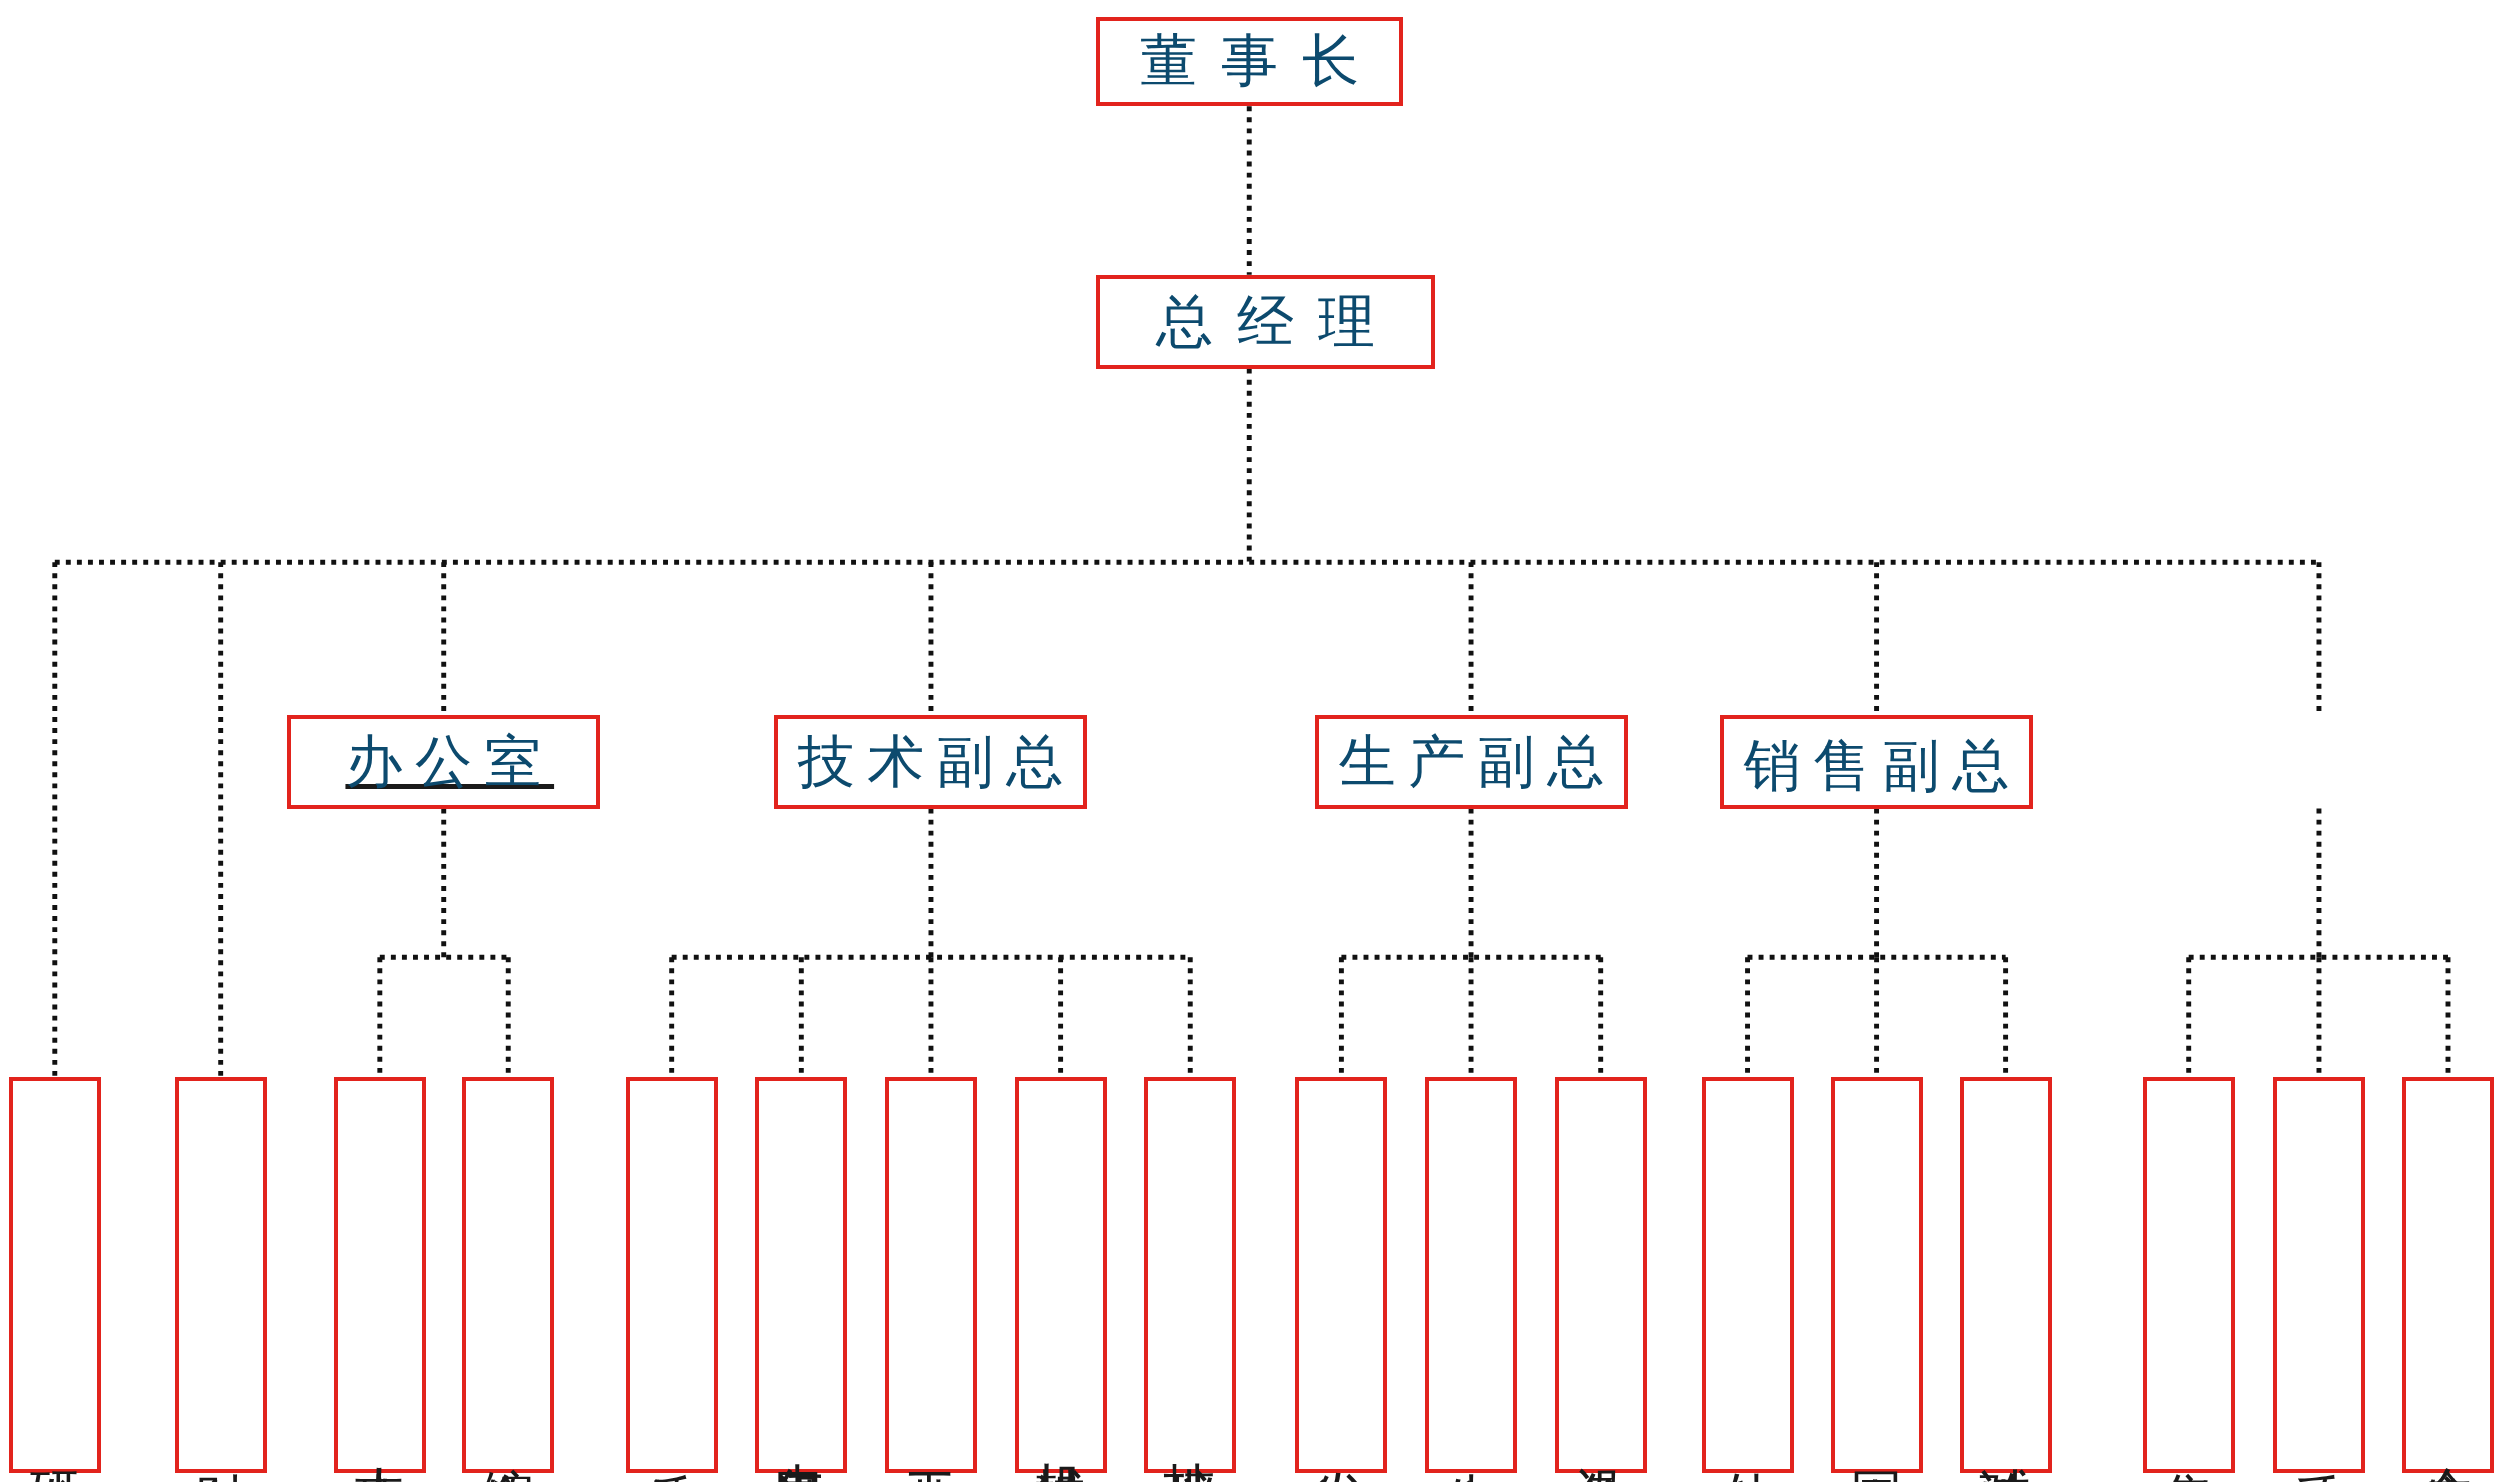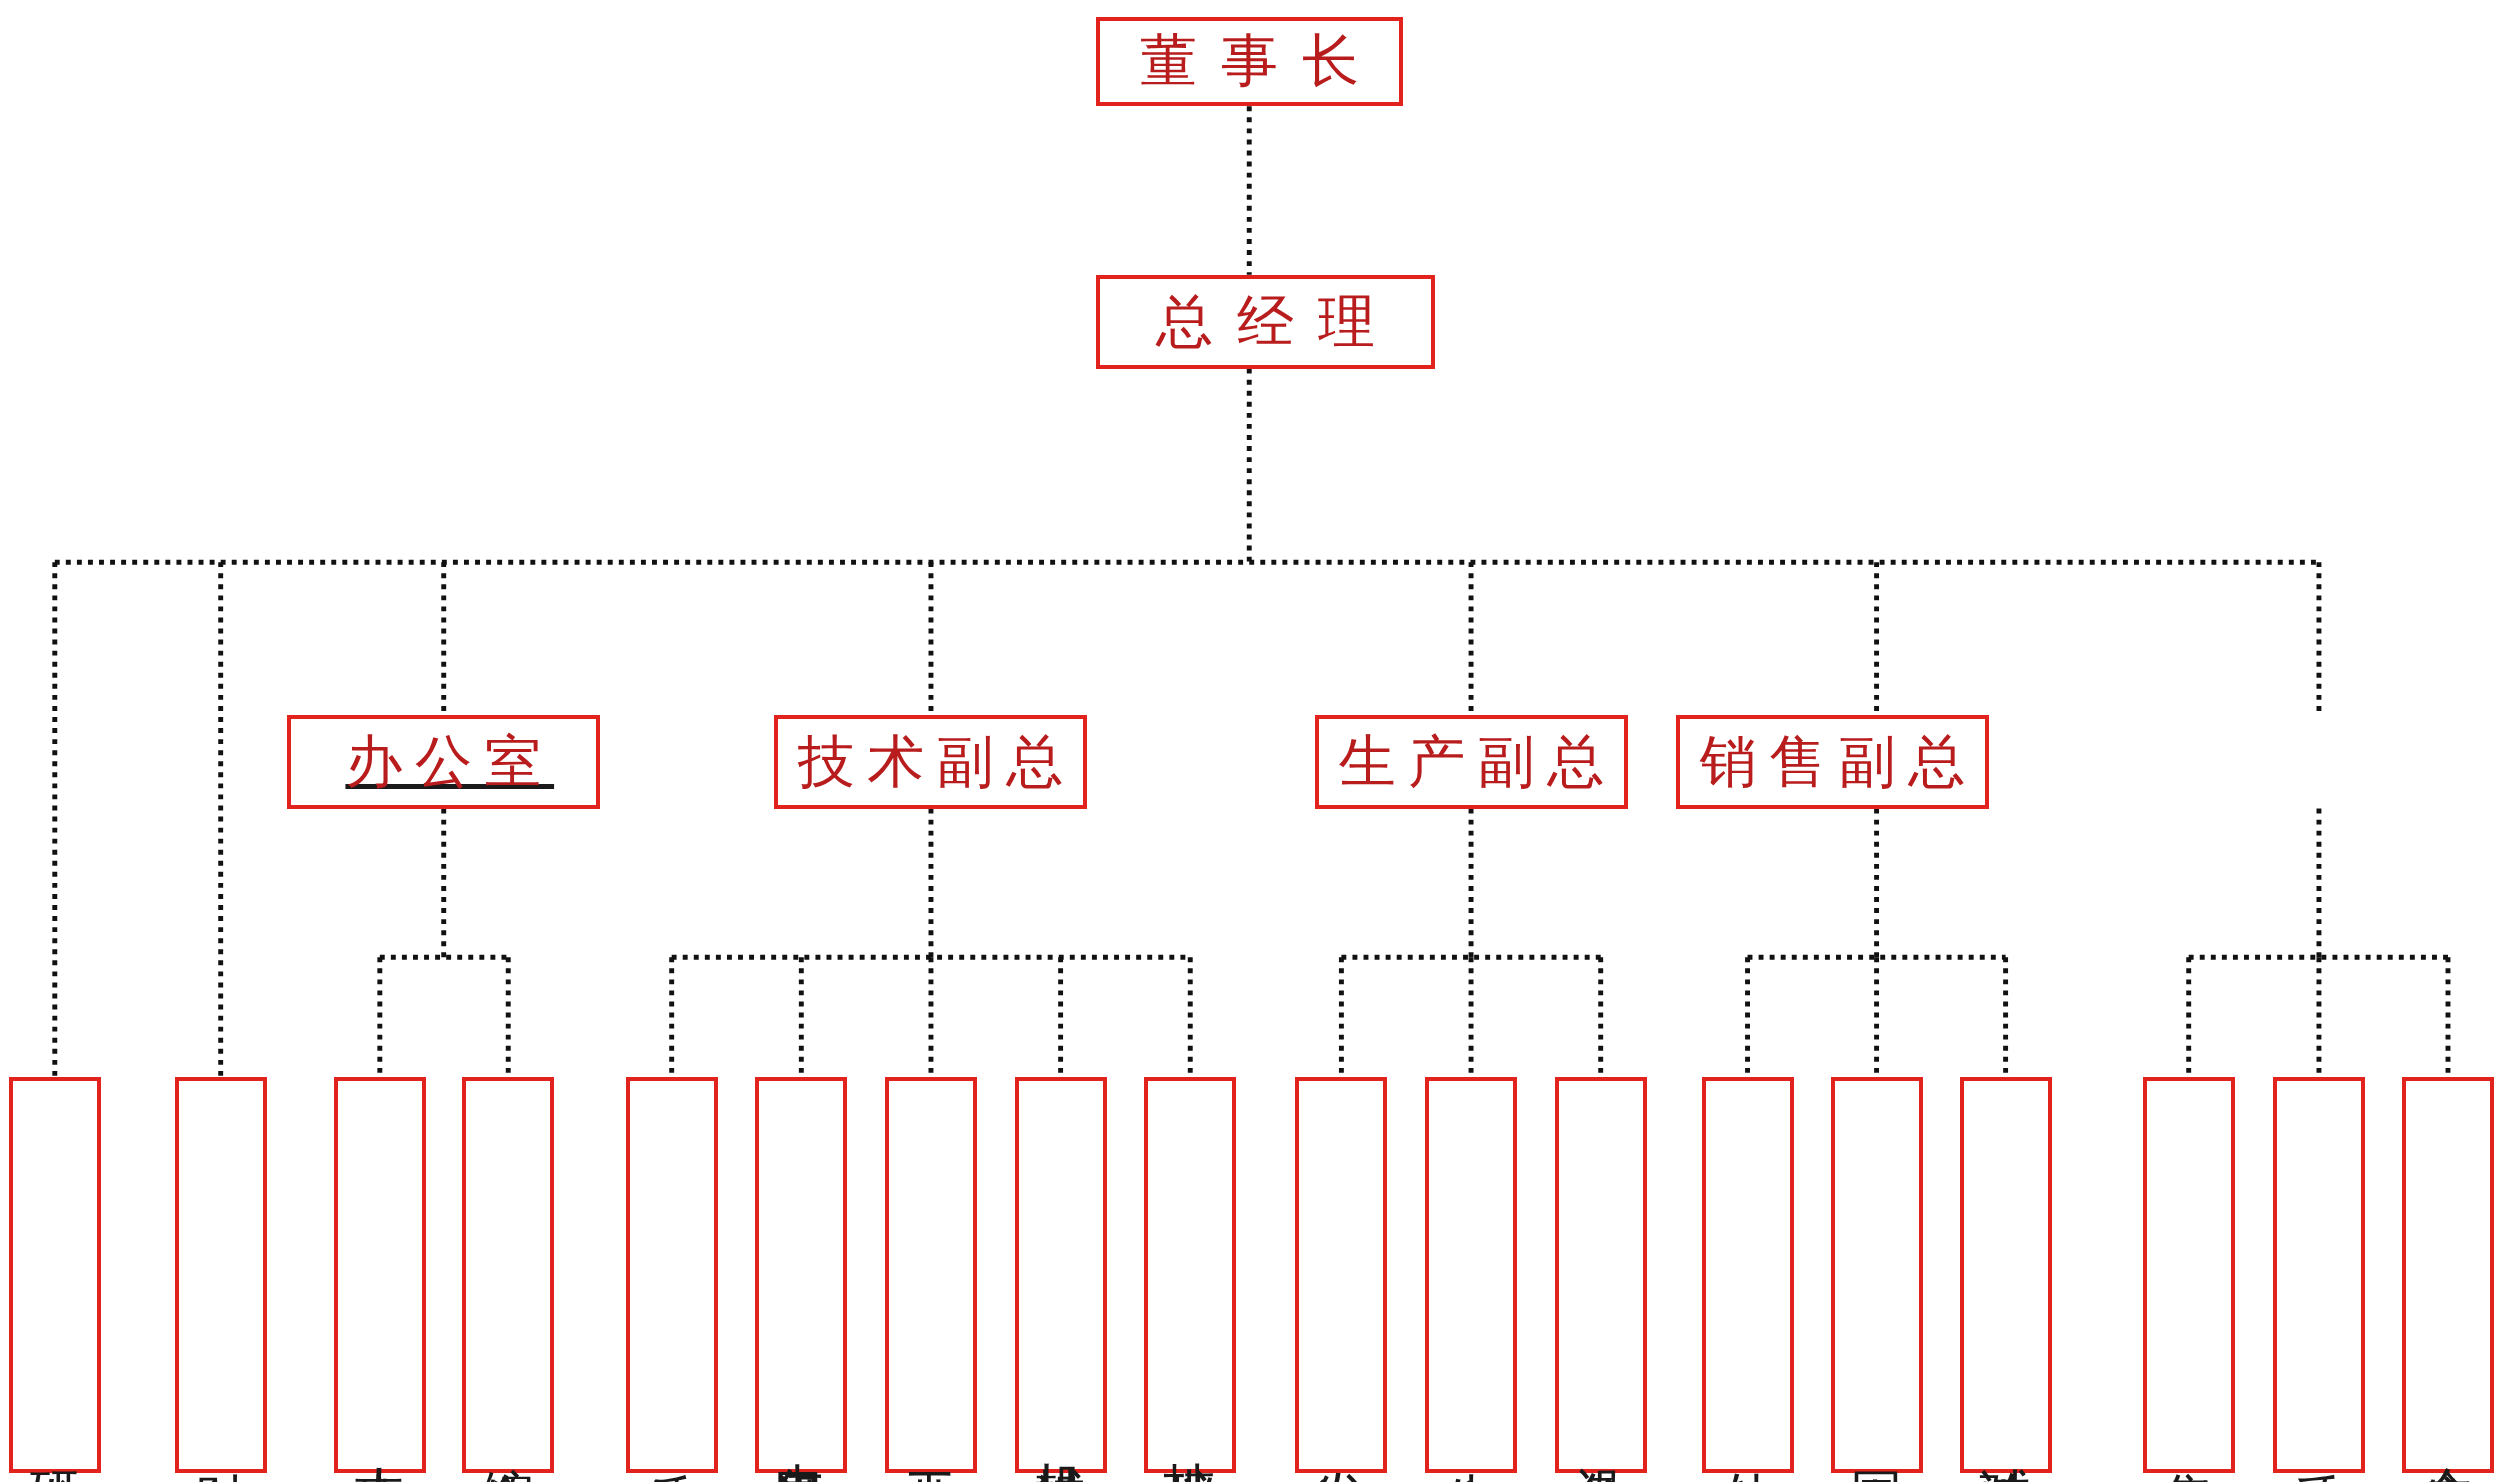--- a/index.html
+++ b/index.html
@@ -18,21 +18,21 @@
     box-sizing:border-box;
     border:4.9px solid #e2231d;
     background:#ffffff;
     display:flex;
     align-items:center;
     justify-content:center;
   }
   .hbox span{
     white-space:nowrap;
     font-size:57px;
-    color:#b91c1c;
+    color:#0c4a6e;
   }
   .l1 span,.l2 span{letter-spacing:0.42em;text-indent:0.42em;}
   .l3 span{letter-spacing:0.22em;text-indent:0.22em;}
   .vbox{
     flex-direction:column;
     justify-content:flex-end;
     padding-bottom:22px;
   }
   .vbox span{
     writing-mode:vertical-rl;
@@ -110,21 +110,21 @@
 
   <div class="node hbox l3" style="left:287px;top:715px;width:313px;height:94px;text-decoration:underline;">
     <span>办公室</span>
   </div>
   <div class="node hbox l3" style="left:1315px;top:715px;width:313px;height:94px;">
     <span>生产副总</span>
   </div>
   <div class="node hbox l3" style="left:774px;top:715px;width:313px;height:94px;">
     <span>技术副总</span>
   </div>
-  <div class="node hbox l3" style="left:1676px;top:715px;width:313px;height:94px;">
+  <div class="node hbox l3" style="left:1720px;top:715px;width:313px;height:94px;align-items:flex-end;">
     <span>销售副总</span>
   </div>
 
   <div class="node vbox" style="left:8.6px;top:1077px;width:92px;height:396px;">
     <span>研发部</span>
   </div>
   <div class="node vbox" style="left:175px;top:1077px;width:92px;height:396px;">
     <span>财务部</span>
   </div>
   <div class="node vbox" style="left:334px;top:1077px;width:92px;height:396px;">

